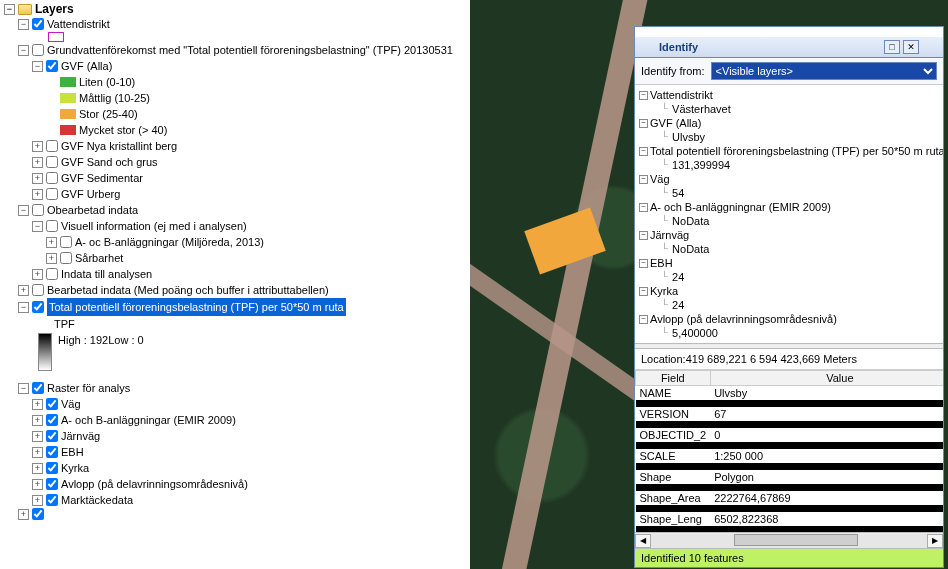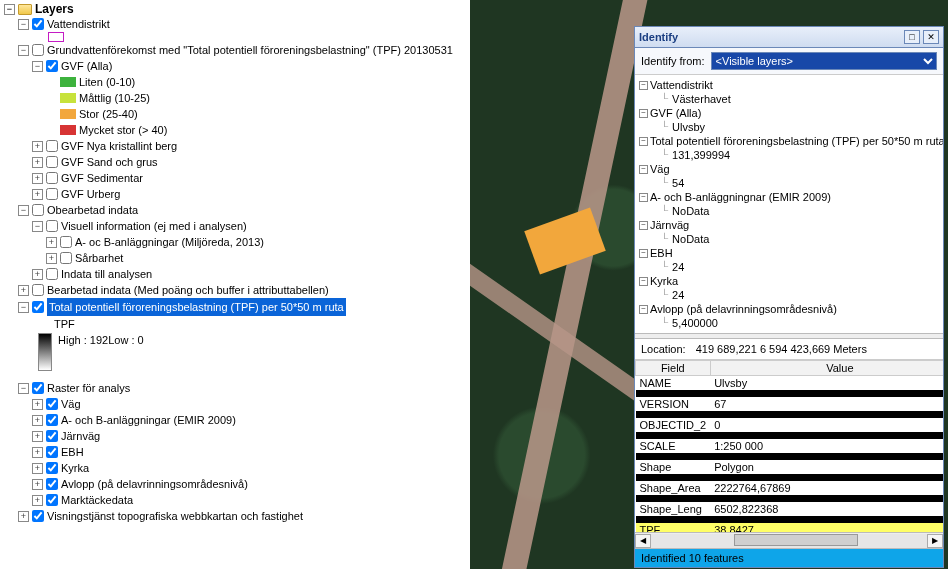--- a/index.html
+++ b/index.html
@@ -22,44 +22,44 @@
   radial-gradient(circle at 30% 40%, #2a4a2e 8%, transparent 9%),
   radial-gradient(circle at 60% 70%, #2a4a2e 6%, transparent 7%),
   radial-gradient(circle at 80% 20%, #243d27 10%, transparent 11%),
   radial-gradient(circle at 15% 80%, #2a4a2e 7%, transparent 8%);
 }
 .river { position: absolute; width: 24px; height: 900px; background: #b79688dd; top: -200px; left: 100px; transform: rotate(12deg); border-radius: 12px; }
 .river2 { position: absolute; width: 18px; height: 300px; background: #b79688cc; top: 180px; left: 70px; transform: rotate(-55deg); border-radius: 10px; }
 .yellowcell { position: absolute; width: 70px; height: 46px; background: #f2a73c; left: 60px; top: 218px; transform: rotate(-20deg); }
 
 .identify { position: absolute; left: 634px; top: 26px; width: 310px; height: 542px; background: #fff; border: 1px solid #6b88b8; display: flex; flex-direction: column; font-size: 11px; }
-.id-title { background: linear-gradient(#e8effa, #cfdcf0); border-bottom: 1px solid #6b88b8; padding: 3px 4px; display: flex; align-items: center; }
+.id-title { background: linear-gradient(#e8effa, #cfdcf0); border-bottom: 1px solid #6b88b8; padding: 3px 24px; display: flex; align-items: center; margin-top: 10px; }
 .id-title-txt { color: #1a3e82; font-weight: 600; flex: 1; }
 .id-btns { display: flex; gap: 3px; }
 .id-btn { width: 16px; height: 14px; border: 1px solid #6b88b8; background: #e8effa; font-size: 9px; display: flex; align-items: center; justify-content: center; cursor: pointer; }
 .id-from { display: flex; align-items: center; gap: 6px; padding: 4px 6px; background: #f6f8fc; border-bottom: 1px solid #ccc; }
 .id-from select { flex: 1; background: #1848a8; color: #fff; border: 1px solid #6b88b8; font-size: 11px; height: 18px; }
 .id-tree { flex: 0 0 auto; height: 258px; padding: 3px 4px; overflow: hidden; line-height: 14px; }
 .id-tree .node { gap: 2px; }
 .id-tree .exp { width: 9px; height: 9px; font-size: 8px; }
 .id-tree .dashv { color: #999; font-size: 10px; margin-left: 2px; margin-right: 2px; }
 .id-divider { height: 6px; background: #eee; border-top: 1px solid #bbb; border-bottom: 1px solid #bbb; }
-.id-loc { padding: 4px 6px; border-bottom: 1px solid #ccc; display: flex; gap: 10px; }
+.id-loc { padding: 4px 6px; border-bottom: 1px solid #ccc; display: flex; }
 .id-loc .lab { color: #000; }
 .id-fields { flex: 1; overflow: hidden; }
 .id-table { width: 100%; border-collapse: collapse; }
 .id-table th { background: #f2f2f2; border: 1px solid #ccc; padding: 1px 4px; text-align: center; font-weight: normal; }
 .id-table td { border-bottom: 7px solid #000000; padding: 1px 4px; white-space: nowrap; }
 .id-table td:first-child { width: 80px; }
 .id-table tr.hl td { background: #ffff66; }
 .id-scrollbar { height: 16px; background: #eee; border-top: 1px solid #bbb; display: flex; align-items: center; }
 .id-sb-btn { width: 16px; height: 14px; border: 1px solid #aaa; background: #f5f5f5; font-size: 8px; display: flex; align-items: center; justify-content: center; }
 .id-sb-track { flex: 1; height: 14px; background: #e6e6e6; position: relative; }
 .id-sb-thumb { position: absolute; left: 30%; width: 45%; height: 12px; top: 0; background: #cfcfcf; border: 1px solid #999; }
-.id-status { border-top: 1px solid #bbb; padding: 3px 6px; background: #0ea5e9; }
+.id-status { border-top: 1px solid #bbb; padding: 3px 6px; background: #bef264; }
 
 .folder-icon { display: inline-block; width: 14px; height: 11px; background: linear-gradient(#ffe79c, #f0c84a); border: 1px solid #c49a2c; border-radius: 1px; flex-shrink: 0; }
 </style>
 </head>
 <body>
 
 <div class="layers-panel">
   <div class="layers-title node">
     <span class="exp">−</span>
     <span class="folder-icon"></span>
@@ -211,21 +211,20 @@
       </div>
     <div class="node" style="padding-left:28px">
         <span class="exp">+</span>
         <input type="checkbox" class="cb" checked="" style="">
         <span class="lbl">Marktäckedata</span>
       </div>
 
     <div class="node" style="padding-left:14px">
         <span class="exp">+</span>
         <input type="checkbox" class="cb" checked="" style="">
-        <span class="lbl">Visningstjänst topografiska webbkartan och fastighet</span>
       </div>
 
   </div>
 </div>
 
 <div class="map">
   <div class="river"></div>
   <div class="river2"></div>
   <div class="yellowcell"></div>
 </div>

